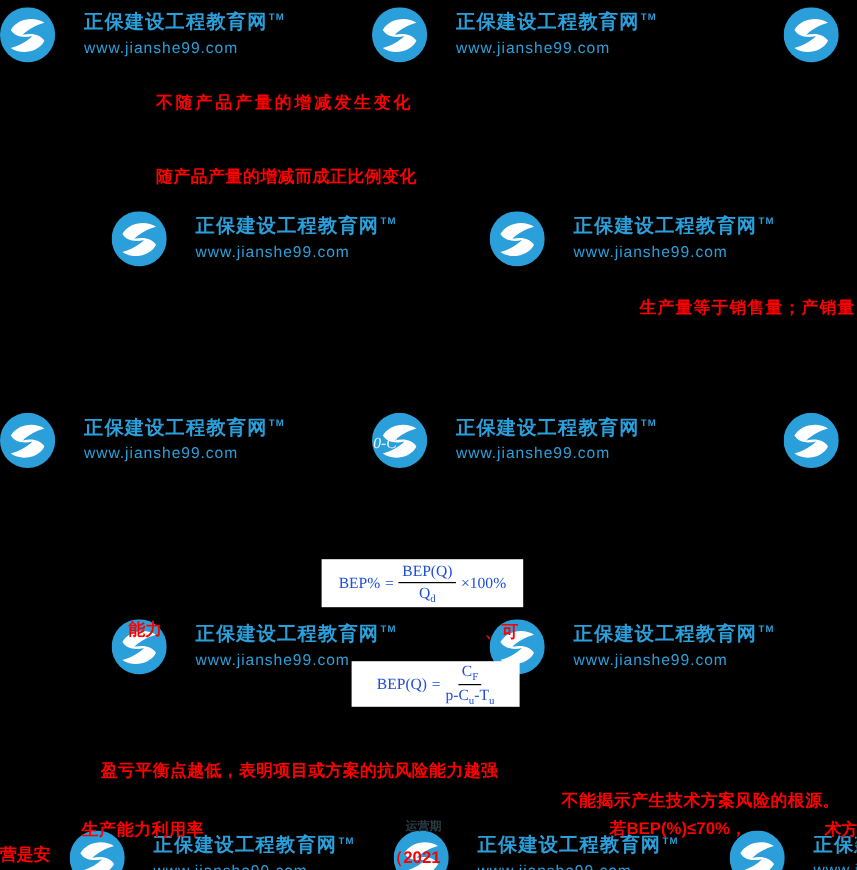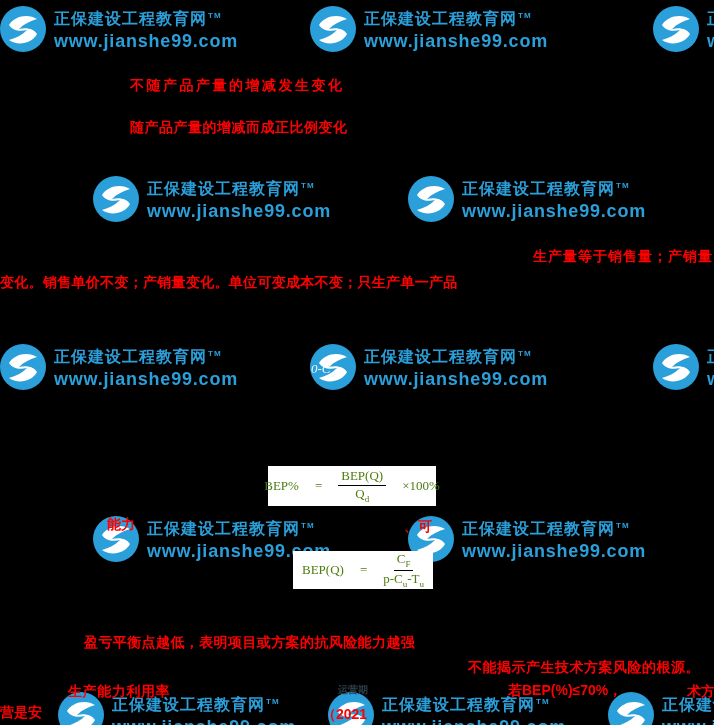--- a/index.html
+++ b/index.html
@@ -1,49 +1,48 @@
 <!DOCTYPE html>
 <html><head>
 <meta charset="utf-8">
 <style>
   * { margin:0; padding:0; box-sizing:border-box; }
   html,body { background:#000; }
   body { font-family:"Liberation Sans", sans-serif; }
   #canvas { position:relative; width:714px; height:725px; background:#000000; overflow:hidden; }
 
   
-  .wm { position:absolute; display:flex; align-items:flex-start; gap:8px; z-index:1; }
+  .wm { position:absolute; display:flex; align-items:flex-start; gap:24px; z-index:1; }
   .wm-logo { width:46px; height:46px; display:block; flex:0 0 46px; }
   .wm-text { display:flex; flex-direction:column; padding-top:4px; }
   .wm-brand { color:#2B9FD9; font-size:16px; font-weight:bold; letter-spacing:1px; white-space:nowrap; line-height:1.15; }
   .tm { font-size:8px; vertical-align:super; margin-left:1px; font-weight:bold; }
-  .wm-url { color:#2B9FD9; font-size:18px; font-weight:bold; letter-spacing:0.8px; margin-top:3px; white-space:nowrap; }
+  .wm-url { color:#2B9FD9; font-size:13px; font-weight:normal; letter-spacing:0.8px; margin-top:3px; white-space:nowrap; }
 
   
   .red-note { position:absolute; color:#FF0000; font-size:14px; font-weight:600; white-space:nowrap; z-index:3; line-height:1.1; }
   .dark-note { position:absolute; color:#2E3E48; font-size:10px; font-weight:600; white-space:nowrap; z-index:2; line-height:1.1; }
   .white-frag { position:absolute; color:#ECF6FC; font-family:"Liberation Serif", serif; font-style:italic; font-size:13px; z-index:3; white-space:nowrap;margin-top:20px; }
   .white-frag sub { font-style:italic; }
 
   
-  .formula-box { position:absolute; background:#FFFFFF; color:#4d7c0f; display:flex; align-items:center; justify-content:center; gap:16px; font-family:"Liberation Serif", serif; font-size:13px; z-index:4; }
+  .formula-box { position:absolute; background:#FFFFFF; color:#1d4ed8; display:flex; align-items:center; justify-content:center; gap:4px; font-family:"Liberation Serif", serif; font-size:13px; z-index:4; }
   .frac { display:inline-flex; flex-direction:column; align-items:center; line-height:1.15; }
   .frac .num { border-bottom:1px solid #000; padding:0 3px 1px; }
   .frac .den { padding-top:1px; }
   .formula-box sub, .white-frag sub { font-size:9px; }
 </style>
 </head>
 <body>
 
 <div id="canvas">
 
   <div class="red-note" style="left:130px;top:78px;letter-spacing:2.5px">不随产品产量的增减发生变化</div>
-  <div class="red-note" style="left:130px;top:120px;letter-spacing:0.5px">随产品产量的增减而成正比例变化</div>
+  <div class="red-note" style="left:130px;top:140px;letter-spacing:0.5px">随产品产量的增减而成正比例变化</div>
   <div class="red-note" style="left:533px;top:249px;letter-spacing:1px">生产量等于销售量；产销量</div>
-  <div class="red-note" style="left:0px;top:275px;letter-spacing:0.3px">变化。销售单价不变；产销量变化。单位可变成本不变；只生产单一产品</div>
   <div class="red-note" style="left:468px;top:660px;letter-spacing:0.5px">不能揭示产生技术方案风险的根源。</div>
   <div class="red-note" style="left:84px;top:635px;letter-spacing:0.4px">盈亏平衡点越低，表明项目或方案的抗风险能力越强</div>
   <div class="red-note" style="left:68px;top:684px;letter-spacing:0.6px">生产能力利用率</div>
   <div class="red-note" style="left:508px;top:683px">若BEP(%)≤70%，</div>
 
   <div class="red-note" style="left:107px;top:517px">能力</div>
   <div class="red-note" style="left:404px;top:519px">、可</div>
   <div class="red-note" style="left:322px;top:707px">（2021</div>
   <div class="red-note" style="left:0px;top:705px">营是安</div>
   <div class="red-note" style="left:687px;top:684px">术方</div>

